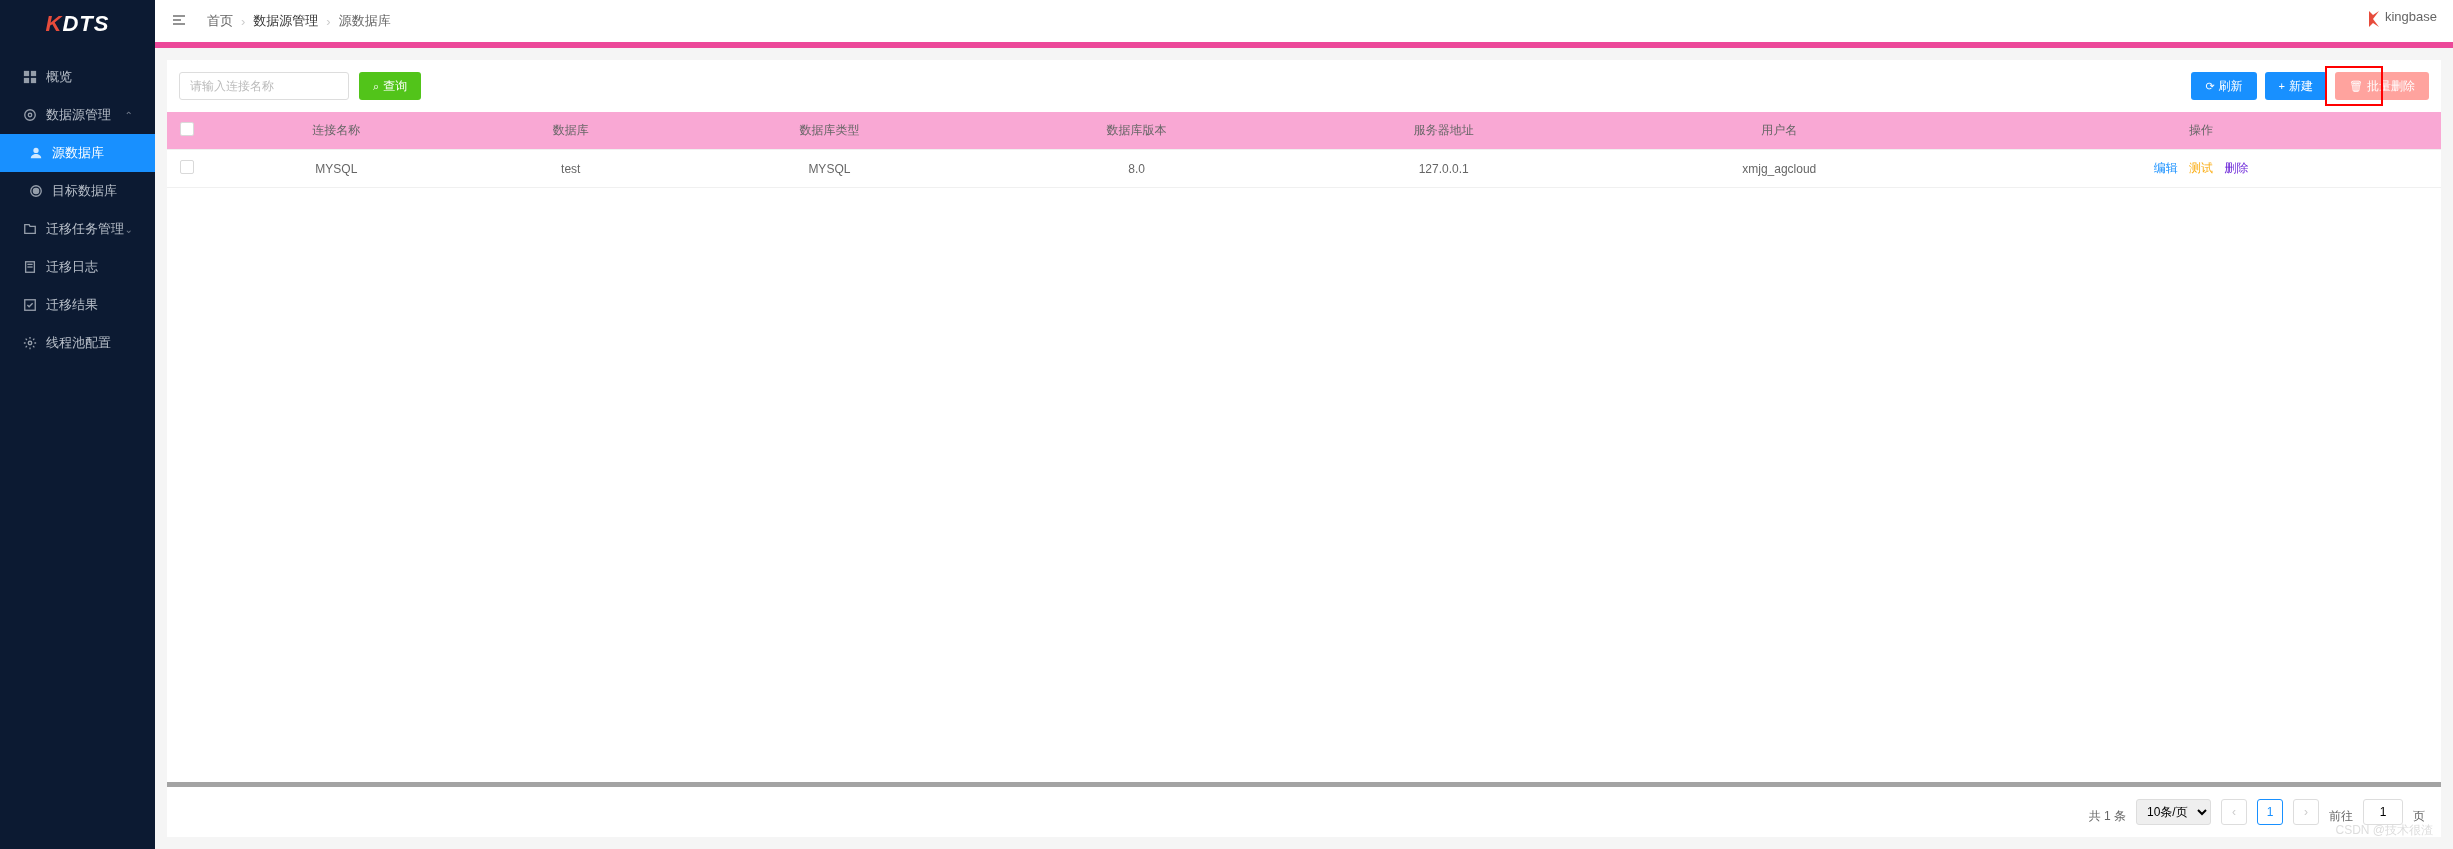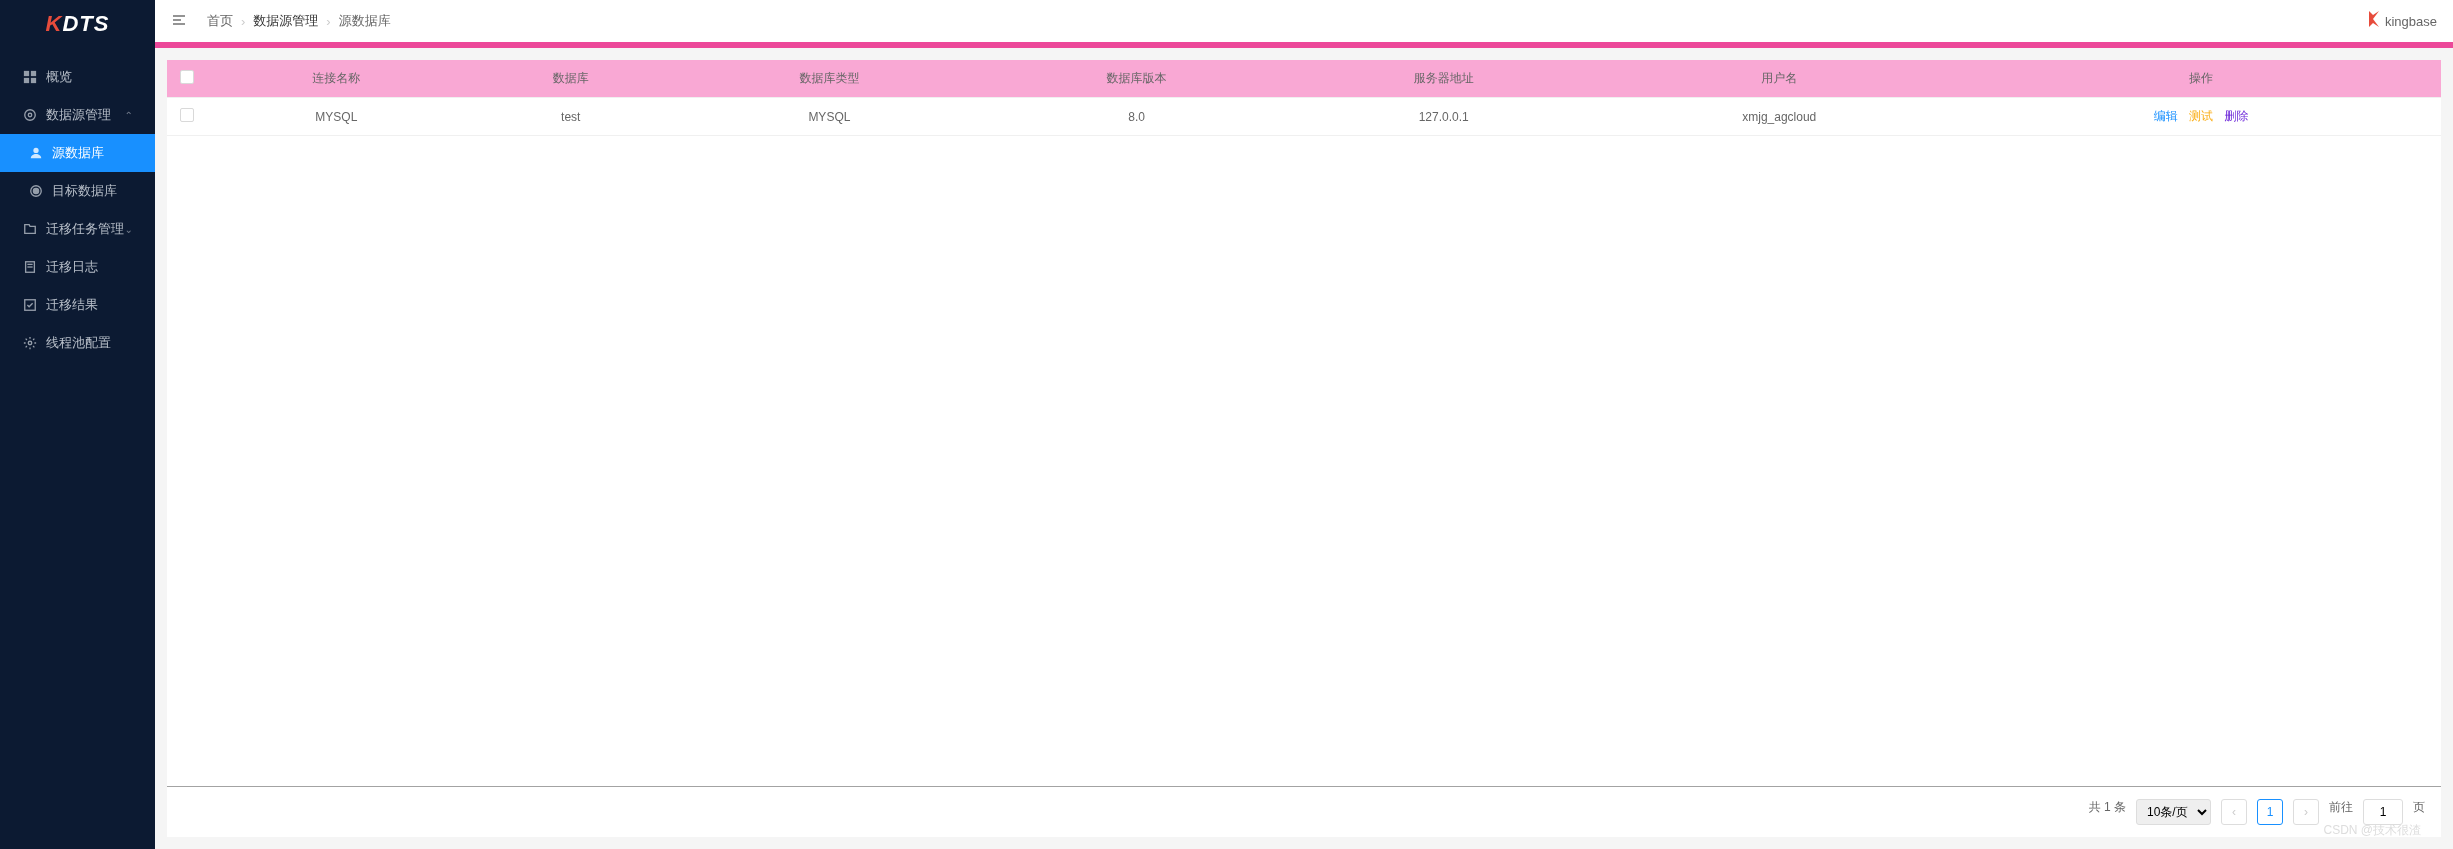--- a/index.html
+++ b/index.html
@@ -21,21 +21,21 @@
     
     
     .main { flex: 1; display: flex; flex-direction: column; background: #f5f5f5; min-width: 0; }
     
     
     .header { height: 48px; background: #fff; display: flex; align-items: center; padding: 12px 16px; border-bottom: 6px solid #ec4899; }
     .menu-toggle { cursor: pointer; margin-right: 20px; opacity: 0.7; }
     .breadcrumb { display: flex; align-items: center; gap: 8px; font-size: 13px; color: #666; }
     .breadcrumb .active { color: #333; }
     .breadcrumb .sep { color: #ccc; }
-    .header-right { margin-left: auto; display: flex; align-items: center; }
+    .header-right { margin-left: auto; display: flex; }
     .brand-logo { color: #e74c3c; font-weight: bold; font-size: 18px; }
     .brand-text { color: #666; font-size: 13px; }
     
     
     .content { padding: 12px; flex: 1; display: flex; flex-direction: column; }
     .card { background: #fff; flex: 1; display: flex; flex-direction: column; position: relative; }
     
     
     .toolbar { display: flex; align-items: center; padding: 12px; gap: 10px; }
     .search-input { width: 170px; height: 28px; padding: 0 10px; border: 1px solid #ddd; border-radius: 3px; font-size: 12px; outline: none; }
@@ -53,28 +53,28 @@
     .table { width: 100%; border-collapse: collapse; }
     .table th { background: #f9a8d4; padding: 10px 8px; text-align: center; font-weight: normal; color: #666; font-size: 12px; border-bottom: 1px solid #f0f0f0; }
     .table td { padding: 10px 8px; text-align: center; font-size: 12px; color: #666; border-bottom: 1px solid #f0f0f0; }
     .table .checkbox-cell { width: 40px; }
     .checkbox { width: 14px; height: 14px; border: 1px solid #d9d9d9; border-radius: 2px; display: inline-block; cursor: pointer; background: #fff; }
     .action-link { color: #1890ff; cursor: pointer; margin: 16px 4px; font-size: 12px; }
     .action-link.warn { color: #faad14; }
     .action-link.danger { color: #6d28d9; }
     
     
-    .pagination { margin-top: auto; padding: 12px 16px; display: flex; align-items: flex-start; justify-content: flex-end; gap: 10px; font-size: 12px; color: #666; border-top: 1px solid #a3a3a3; }
+    .pagination { margin-top: auto; padding: 12px 16px; display: flex; align-items: flex-end; justify-content: flex-end; gap: 10px; font-size: 12px; color: #666; border-top: 5px solid #a3a3a3; }
     .pagination select { height: 26px; border: 1px solid #ddd; border-radius: 3px; padding: 0 6px; font-size: 12px; }
     .pagination .page-btn { width: 26px; height: 26px; display: inline-flex; align-items: center; justify-content: center; border: 1px solid #ddd; border-radius: 3px; cursor: pointer; }
     .pagination .page-btn.active { border-color: #1890ff; color: #1890ff; }
     .pagination .page-btn.disabled { color: #ccc; cursor: not-allowed; }
     .pagination input { width: 40px; height: 26px; border: 1px solid #ddd; border-radius: 3px; text-align: center; font-size: 12px; }
     
-    .watermark { position: fixed; bottom: 10px; right: 32px; color: #ddd; font-size: 12px; pointer-events: none; }
+    .watermark { position: fixed; bottom: 10px; right: 20px; color: #ddd; font-size: 12px; pointer-events: none; }
   </style>
 </head>
 <body>
 
 <div class="app">
   <aside class="sidebar">
     <div class="logo">
       <span class="logo-k">K</span>
         <span class="logo-dts">DTS</span>
     </div>
@@ -179,20 +179,42 @@
           <svg width="20" height="20" viewBox="0 0 20 20" fill="#e74c3c">
               <path d="M4 2 L4 18 L8 14 L14 18 L8 10 L14 2 L8 6 Z"></path>
             </svg>
         </span>
         <span class="brand-text">kingbase</span>
       </div>
     </header>
 
     <div class="content">
       <div class="card">
+        <div class="toolbar">
+          <input class="search-input" placeholder="请输入连接名称" style="">
+          <button class="btn btn-green">
+            <span class="bicon">⌕</span>
+            <span>查询</span>
+          </button>
+          <div class="toolbar-right">
+            <button class="btn btn-blue">
+              <span class="bicon">⟳</span>
+              <span>刷新</span>
+            </button>
+            <button class="btn btn-blue" style="position:relative;">
+              <span class="bicon">+</span>
+              <span>新建</span>
+            </button>
+            <button class="btn btn-danger-disabled">
+              <span class="bicon">🗑</span>
+              <span>批量删除</span>
+            </button>
+          </div>
+          <div class="highlight-box" style="top:6px; right:58px; width:58px; height:40px;"></div>
+        </div>
 
         <table class="table">
           <thead>
             <tr>
               <th class="checkbox-cell">
                 <span class="checkbox"></span>
               </th>
               <th>连接名称</th>
               <th>数据库</th>
               <th>数据库类型</th>

